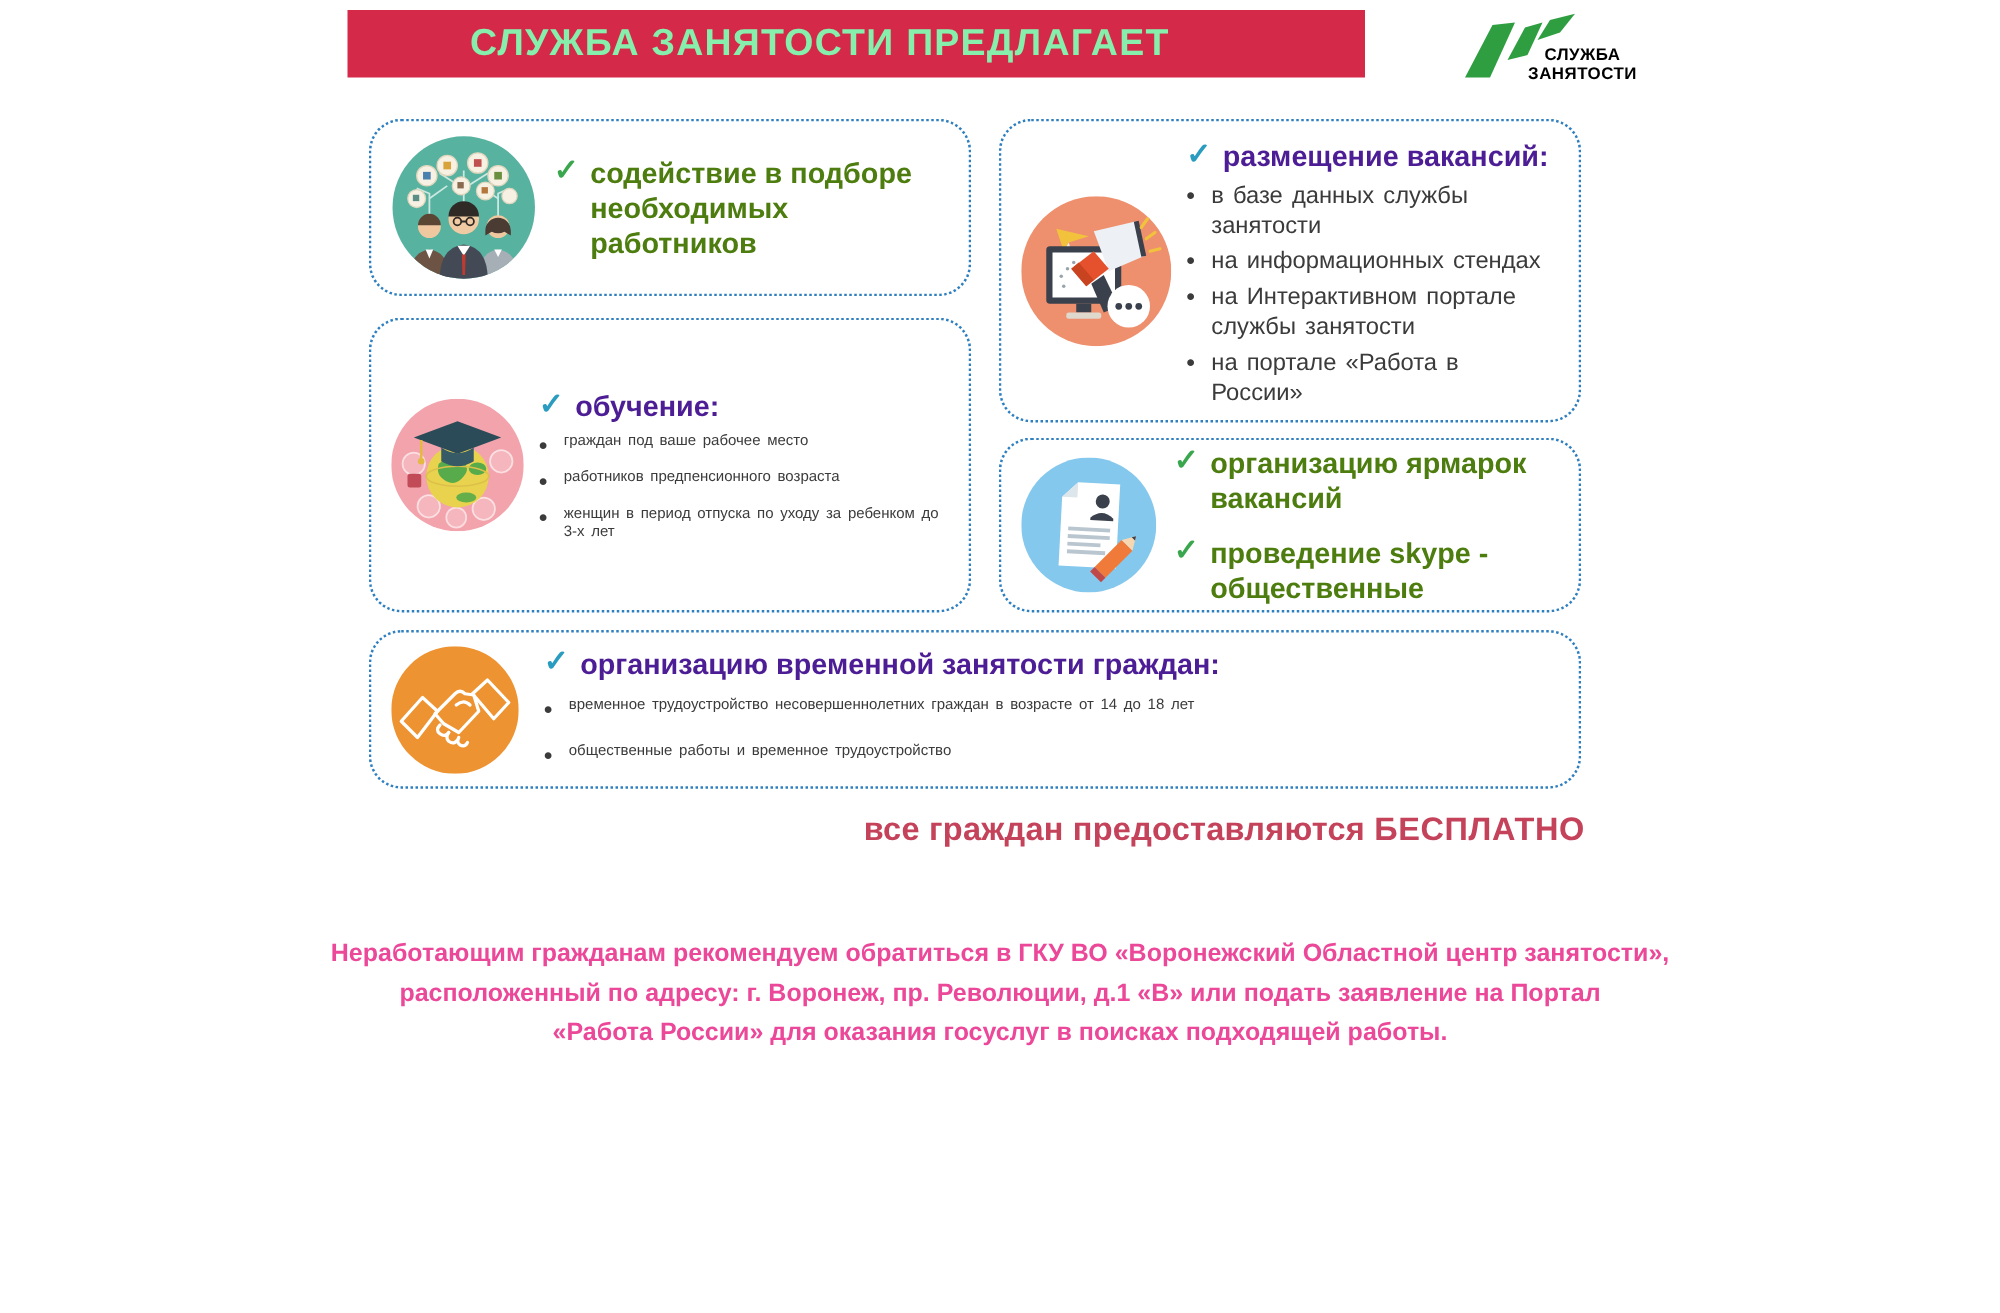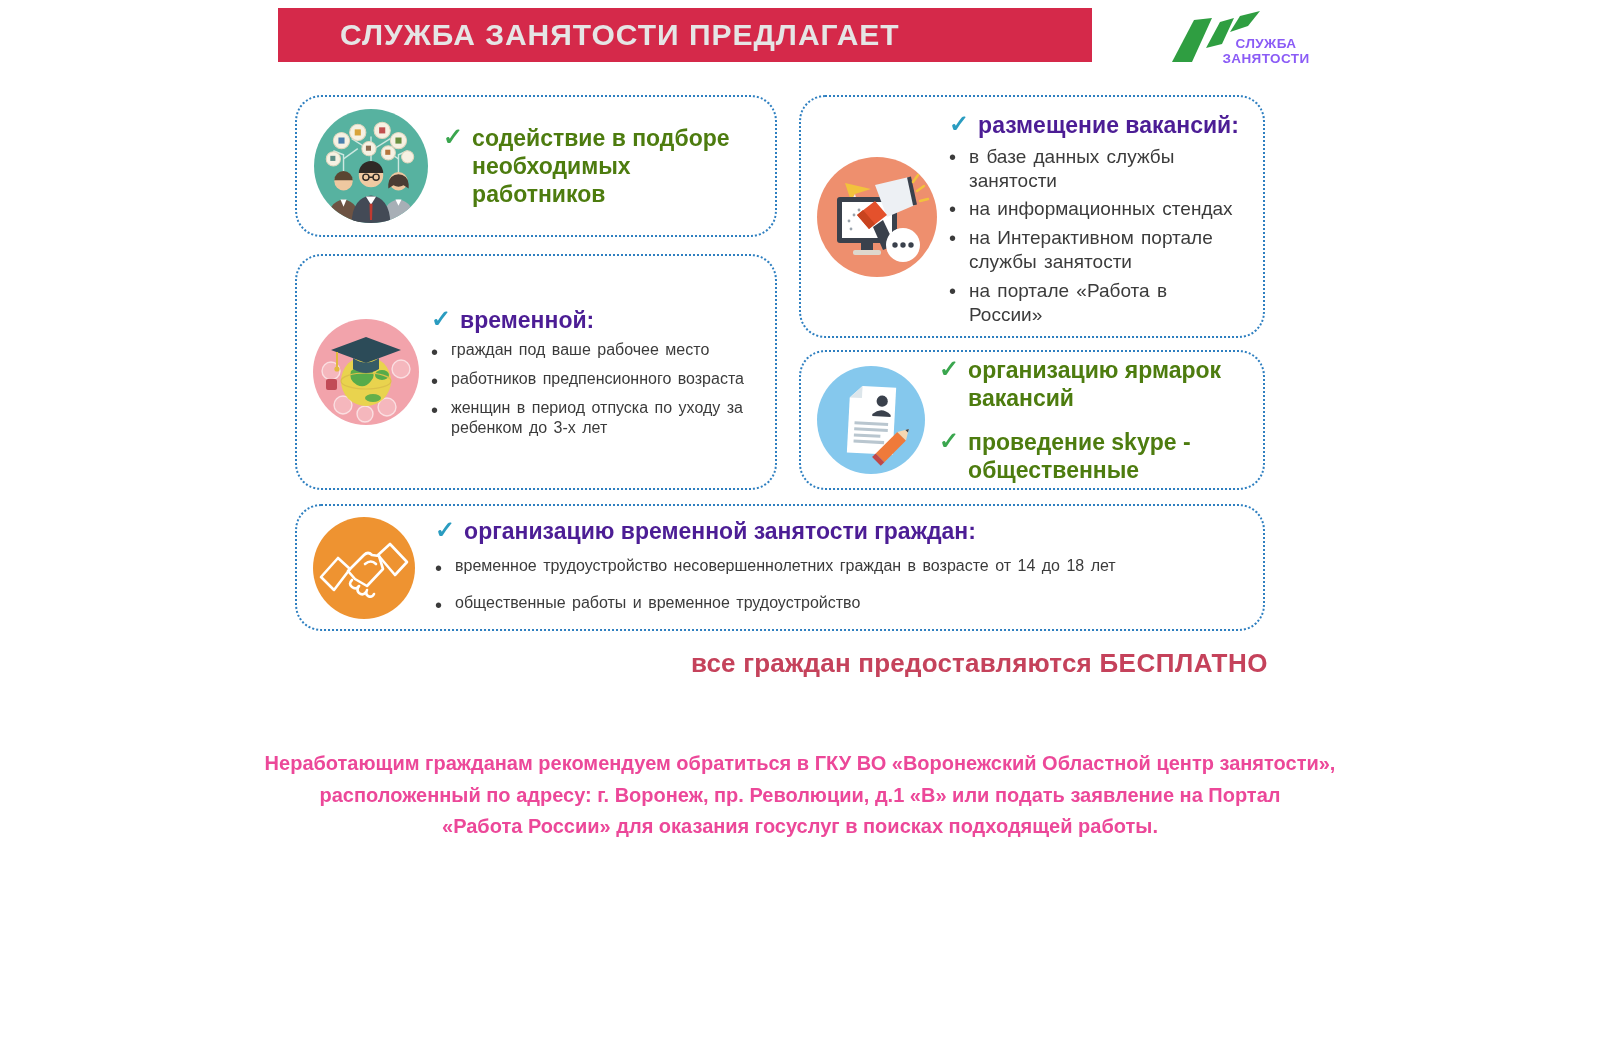--- a/index.html
+++ b/index.html
@@ -2,25 +2,25 @@
 <html><head>
 <meta charset="utf-8">
 <style>
   html,body{margin:0;padding:0;background:#ffffff;}
   .canvas{position:relative;width:1600px;height:1050px;background:#ffffff;overflow:hidden;
           font-family:"Liberation Sans", sans-serif;}
 
   
   .banner{position:absolute;left:278px;top:8px;width:814px;height:54px;background:#d5294a;
           display:flex;align-items:center;justify-content:flex-start;padding-left:62px;box-sizing:border-box;}
-  .banner-title{color:#e5e5e5;font-weight:700;font-size:30px;letter-spacing:1px;}
+  .banner-title{color:#86efac;font-weight:700;font-size:30px;letter-spacing:1px;margin-left:36px;}
 
   .logo{position:absolute;left:1170px;top:8px;width:150px;height:70px;}
   .logo svg{position:absolute;left:0;top:0;}
-  .logo-text{position:absolute;left:46px;top:28px;width:100px;color:#8b5cf6;font-weight:700;
+  .logo-text{position:absolute;left:46px;top:28px;width:100px;color:#000000;font-weight:700;
              font-size:13.5px;line-height:1.12;text-align:center;letter-spacing:.4px;}
 
   
   .card{position:absolute;border:2px dotted #2e7fc0;border-radius:26px;background:#fff;
         display:flex;align-items:center;box-sizing:border-box;padding:10px 16px;}
   .card-1{left:295px;top:95px;width:482px;height:142px;gap:14px;}
   .card-2{left:295px;top:254px;width:482px;height:236px;gap:12px;}
   .card-3{left:799px;top:95px;width:466px;height:243px;gap:12px;}
   .card-3 .card-body{align-self:flex-start;margin-top:4px;}
   .card-4{left:799px;top:350px;width:466px;height:140px;gap:14px;}
@@ -32,21 +32,21 @@
   .check{font-weight:700;font-size:24px;line-height:1.1;flex-shrink:0;}
   .check.green{color:#3aa64e;}
   .check.blue{color:#2a9cc0;}
   .card-title{font-weight:700;font-size:23px;line-height:1.22;}
   .card-title.green{color:#4d7c0f;}
   .card-title.blue{color:#4c1d95;}
 
   .bullets{margin-top:6px;display:flex;flex-direction:column;gap:4px;}
   .bullet-row{display:flex;gap:13px;align-items:flex-start;}
   .dot{color:#3b3b3b;font-size:20px;line-height:1.25;flex-shrink:0;}
-  .bullet-text{color:#3b3b3b;font-size:16px;line-height:1.27;word-spacing:2px;}
+  .bullet-text{color:#3b3b3b;font-size:12px;line-height:1.27;word-spacing:2px;}
   .card-3 .bullet-text{font-size:19px;}
   .card-5 .bullets{gap:12px;margin-top:10px;}
   .card-5 .bullet-text{max-width:790px;text-align:right;}
   .card-4 .card-body{display:flex;flex-direction:column;gap:16px;}
 
   
   .free-note{position:absolute;left:295px;top:648px;width:973px;text-align:right;
              color:#c5425b;font-size:26px;font-weight:700;letter-spacing:.2px;}
   .free-note .emph{font-weight:800;letter-spacing:.5px;}
 
@@ -158,21 +158,21 @@
       <ellipse cx="60" cy="79" rx="8" ry="4" fill="#57ab4a" opacity="0.9"></ellipse>
       <ellipse cx="53" cy="62" rx="25" ry="8" fill="none" stroke="#dcc04a" stroke-width="1.2"></ellipse>
       <polygon points="53,18 88,31 53,44 18,31" fill="#2c4b58"></polygon>
       <path d="M40,39 L40,50 Q53,58 66,50 L66,39 Q53,48 40,39 Z" fill="#375b66"></path>
       <path d="M24,33 L24,48" stroke="#e3b93f" stroke-width="2"></path>
       <circle cx="24" cy="50" r="2.6" fill="#e3b93f"></circle>
     </svg>
     <div class="card-body">
       <div class="check-row">
         <span class="check blue">✓</span>
-        <span class="card-title blue">временной:</span>
+        <span class="card-title blue">обучение:</span>
       </div>
       <div class="bullets">
         <div class="bullet-row">
           <span class="dot">•</span>
           <span class="bullet-text">граждан под ваше рабочее место</span>
         </div>
         <div class="bullet-row">
           <span class="dot">•</span>
           <span class="bullet-text">работников предпенсионного возраста</span>
         </div>

